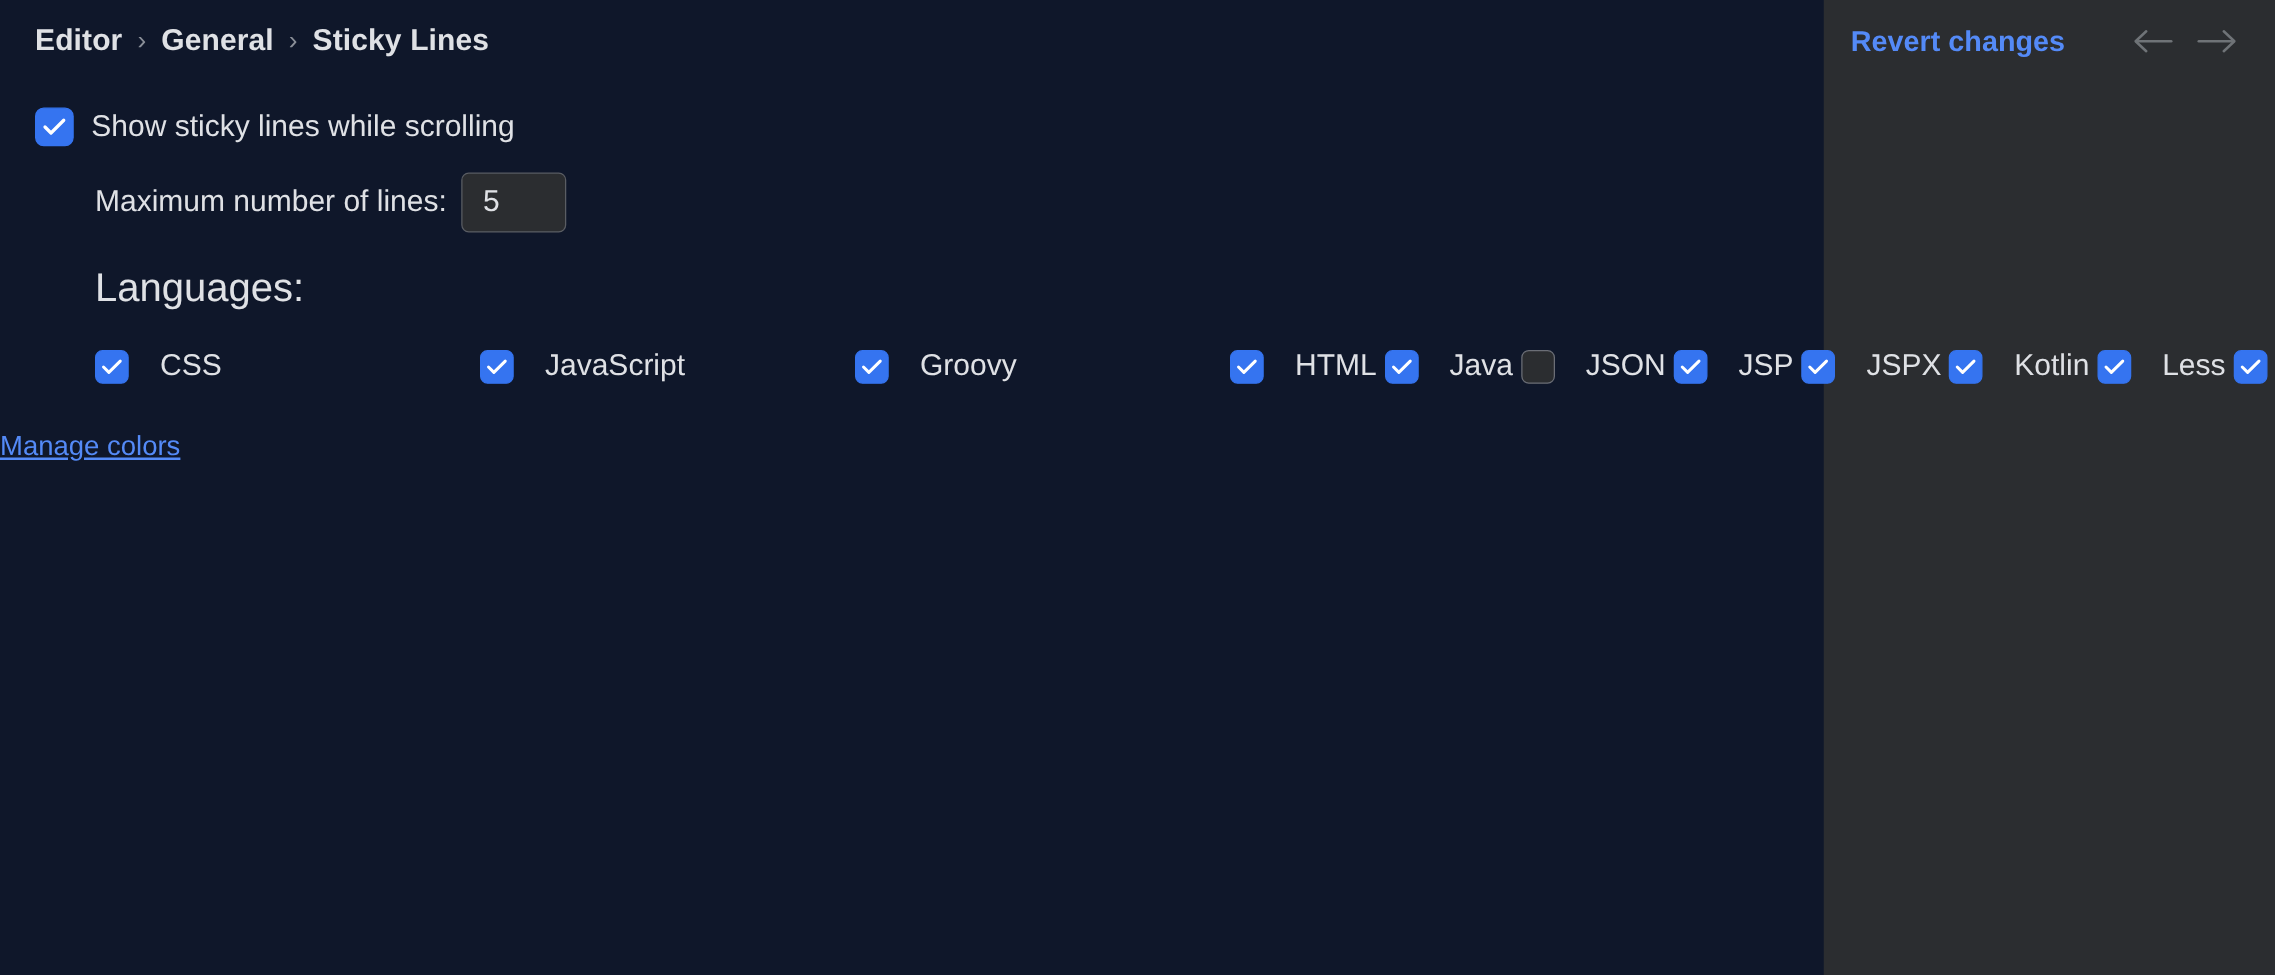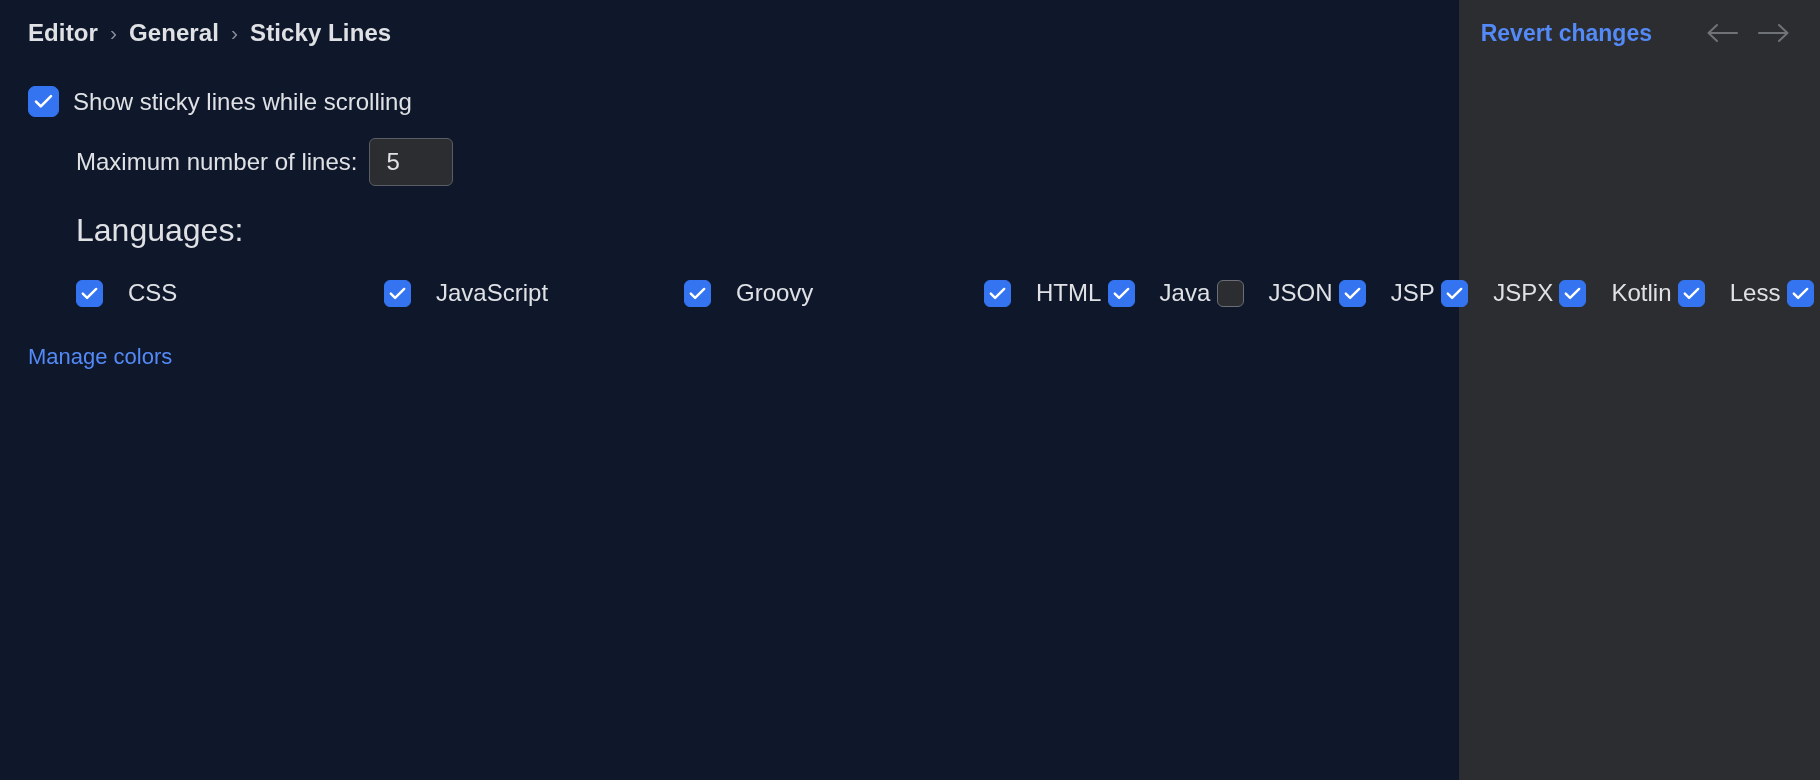--- a/index.html
+++ b/index.html
@@ -197,26 +197,26 @@
 
   .cb.unchecked {
     background: #2b2d30;
     border: 1px solid #6b6e76;
   }
 
   .cb .tick { display: block; }
 
   
   .manage-colors {
-    margin-left: 28px;
     margin-top: 22px;
     font-size: 22px;
     color: #548af7;
     cursor: pointer;
     width: max-content;
+    text-decoration: underline;
   }
 </style>
 </head>
 <body>
 
 <div class="settings-page">
 
   <div class="header">
 
     <div class="breadcrumb">

